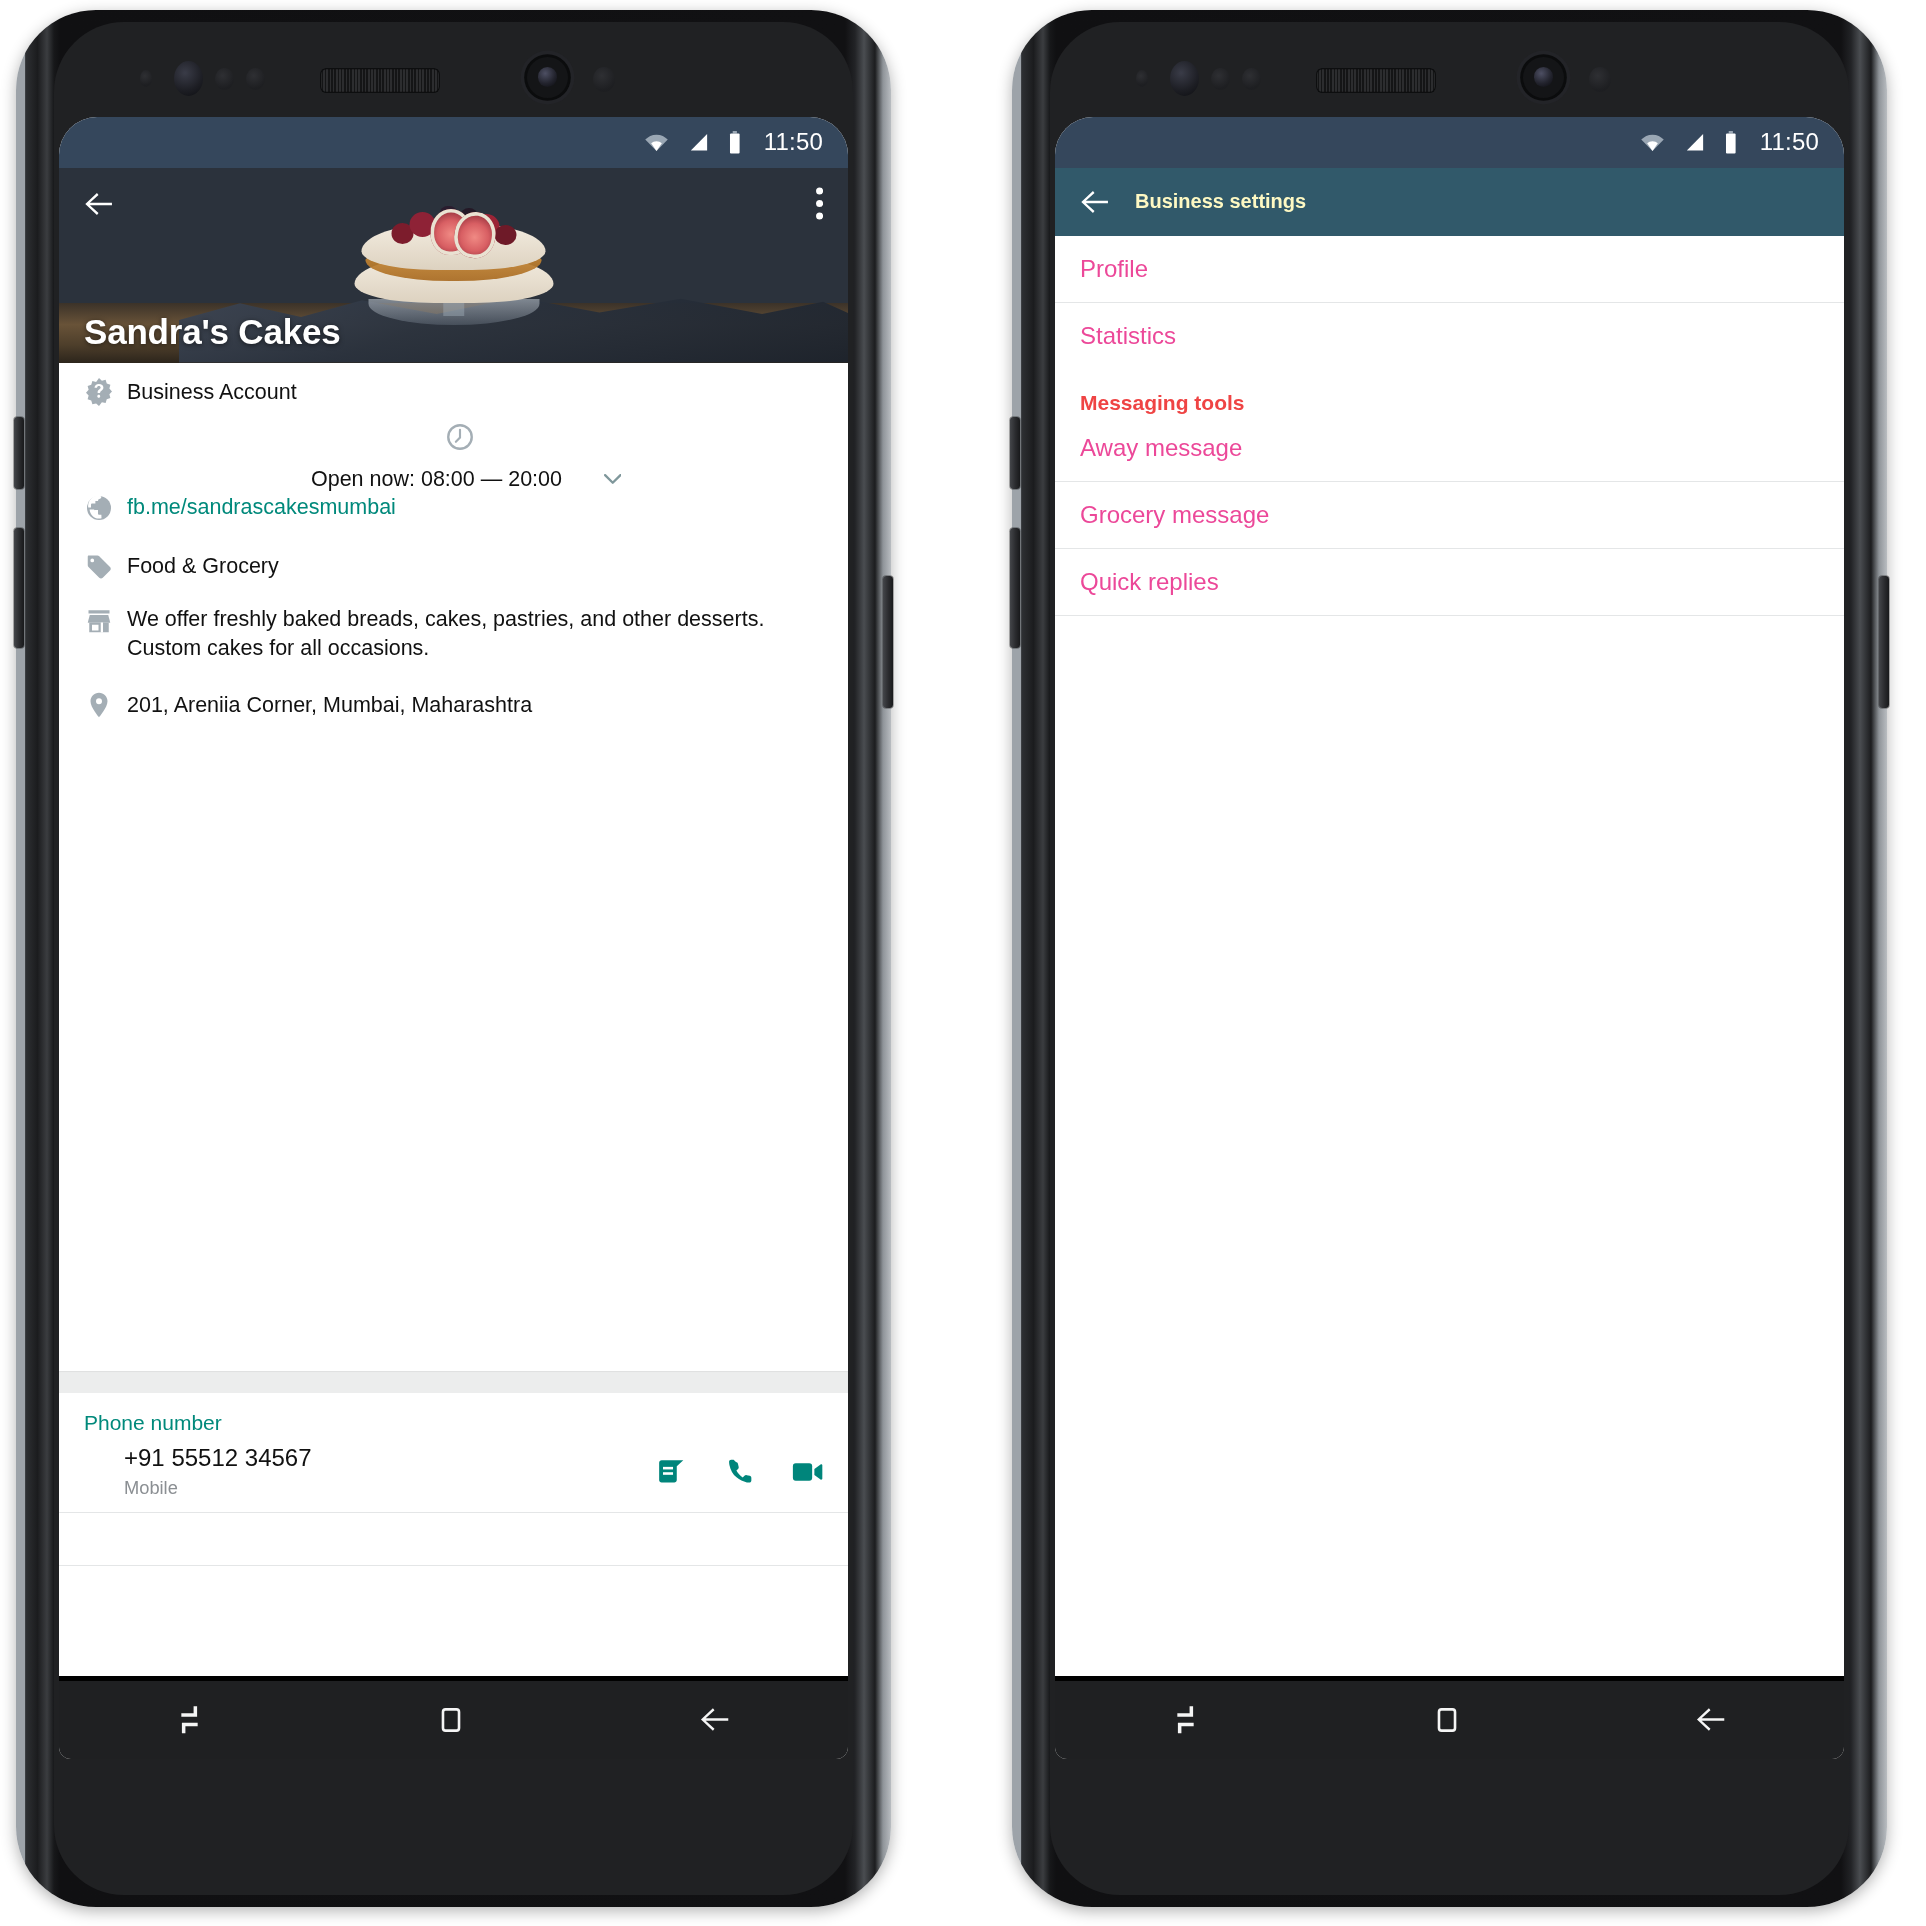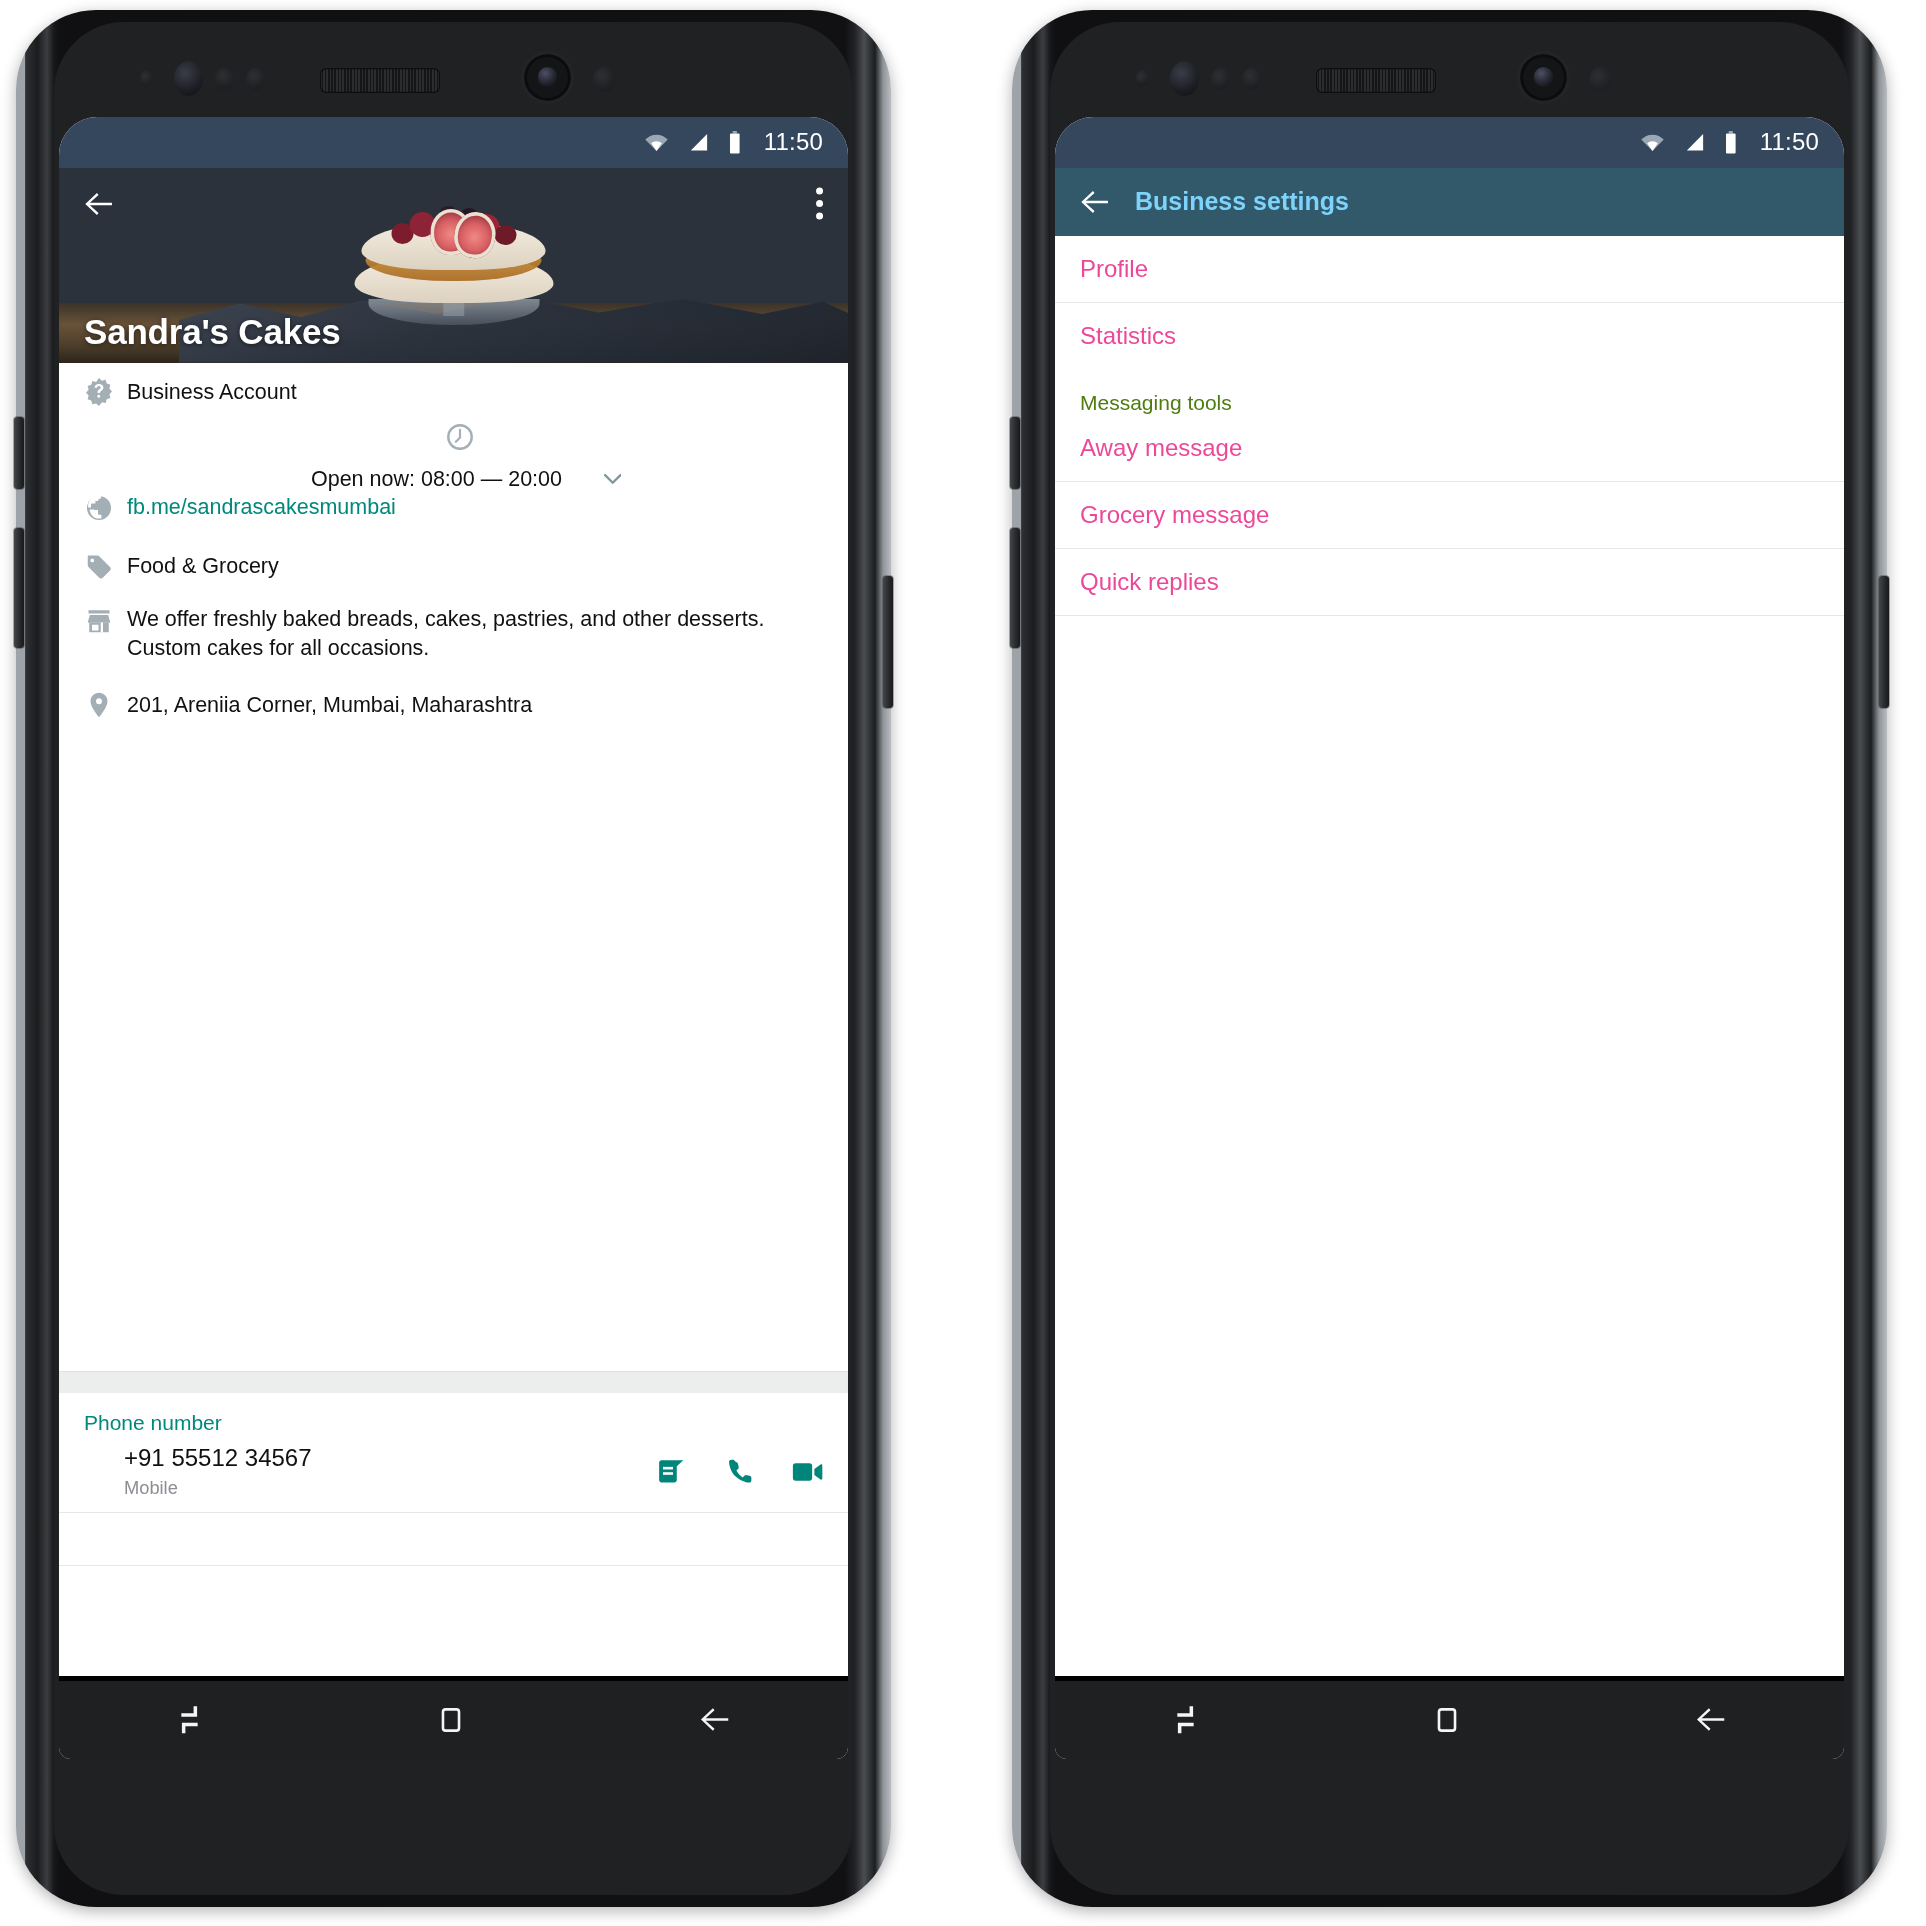--- a/index.html
+++ b/index.html
@@ -204,31 +204,31 @@
   .phone-actions svg { display:block; width: 31px; height: 28px; }
   .hr { height: 0.8px; background:#e4e6e7; width:100%; }
   .tail-row { height: 52px; }
 
   
   .appbar {
     position:absolute; left:0; top:51px; width:100%; height: 68px;
     background:#31596a; display:flex; align-items:center; gap: 25.5px;
     padding: 0 25px; box-sizing:border-box;
   }
-  .appbar-title { color:#7dd3fc; font-size: 25px; font-weight: 700; }
+  .appbar-title { color:#fef9c3; font-size: 20px; font-weight: 700; }
   .settings-list { position:absolute; left:0; top:119px; width:100%; background:#fff; }
   .s-item {
     display:flex; align-items:center; height: 67px;
     padding: 0 25px; box-sizing:border-box;
     font-size: 24px; color:#ec4899;
     border-bottom: 0.8px solid #e4e6e7;
   }
   .s-group-label {
     padding: 21.5px 25px 0 25px;
-    font-size: 21px; color:#4d7c0f; font-weight: 400;
+    font-size: 21px; color:#ef4444; font-weight: 700;
   }
   .s-item.in-group { border-bottom: 0.8px solid #e4e6e7; }
   .s-item.no-border { border-bottom: none; }
 
   
   .navbar {
     position:absolute; left:0; bottom:0; width:100%; height: 83px;
     background:#1f2022;
     display:flex; align-items:center; justify-content:space-around;
     border-top: 5.6px solid #000;

